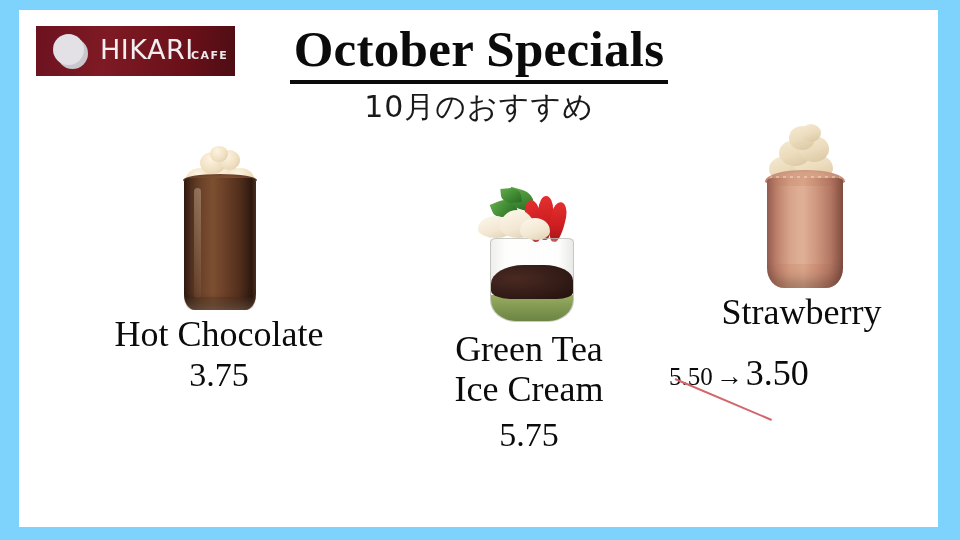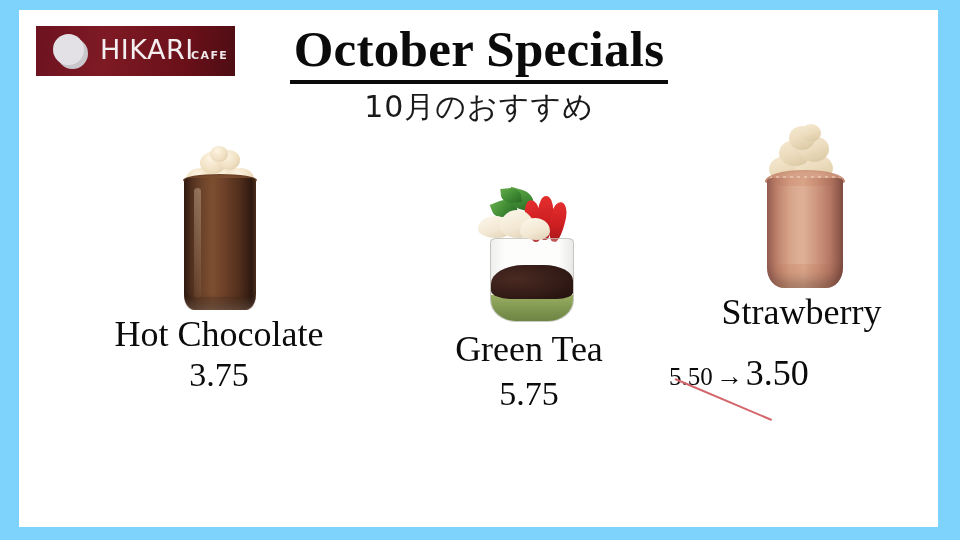--- a/index.html
+++ b/index.html
@@ -413,20 +413,21 @@
           <div id="gt-cream">
             <div class="blob c1"></div>
               <div class="blob c2"></div>
               <div class="blob c3"></div>
           </div>
         </div>
       </div>
       <div id="gt-text">
         <div id="gt-name" class="item-name">
           <div>Green Tea</div>
+          <div>Ice Cream</div>
         </div>
         <div id="gt-price" class="item-price">5.75</div>
       </div>
     </div>
 
     <div id="item-strawberry">
       <div id="sb-image-wrap">
         <div class="art" id="art-strawberry">
           <div id="sb-cream">
             <div class="blob s1"></div>

